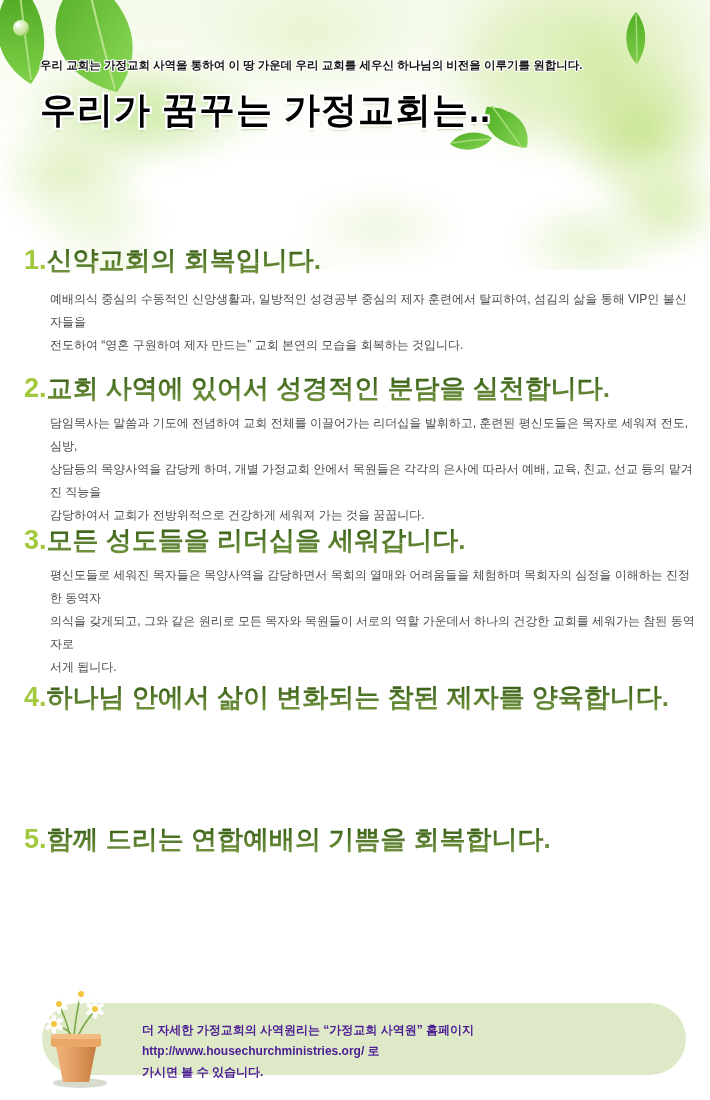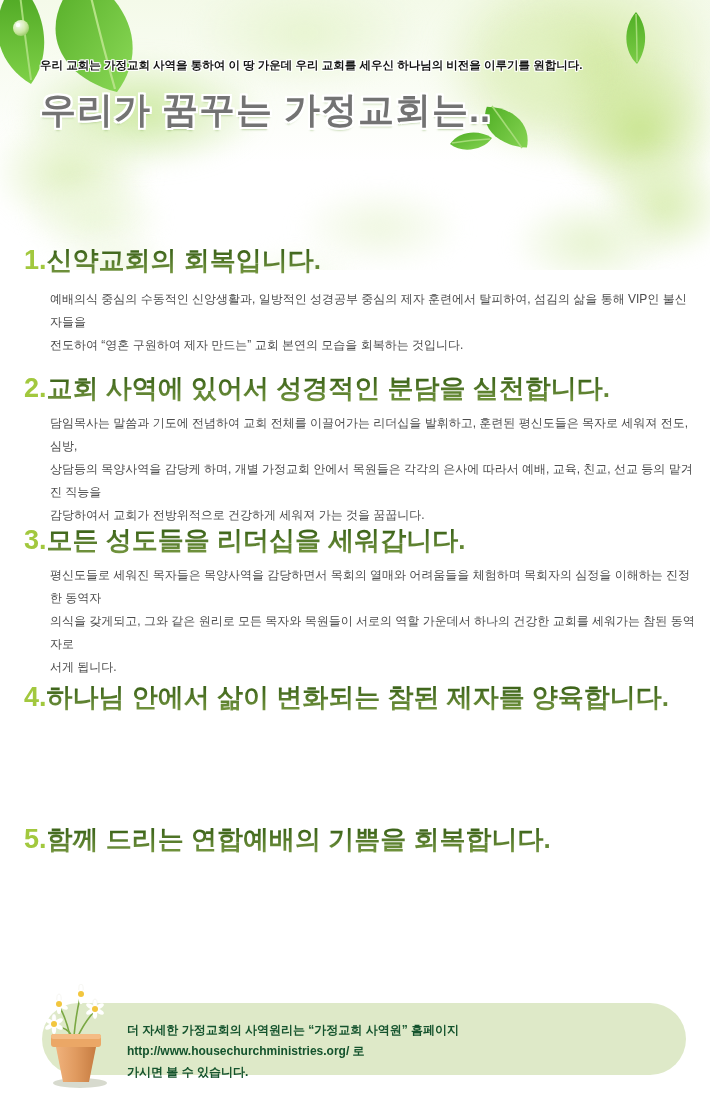--- a/index.html
+++ b/index.html
@@ -27,21 +27,21 @@
   .b12{left:230px; top:245px; width:130px; height:65px;  background:radial-gradient(closest-side,#f4fae9,rgba(244,250,233,0)); filter:blur(8px);}
   .leaf-svg{position:absolute;}
   .tagline{
     position:absolute; left:40px; top:58px; width:600px;
     font-size:11.5px; font-weight:bold; color:#141414; letter-spacing:0px;
     text-shadow:-1px 0 0 #fff,1px 0 0 #fff,0 -1px 0 #fff,0 1px 0 #fff,
                 -1px -1px 0 #fff,1px 1px 0 #fff,-1px 1px 0 #fff,1px -1px 0 #fff;
   }
   .main-title{
     position:absolute; left:40px; top:86px;
-    font-size:36px; font-weight:800; letter-spacing:1px; color:#737373;
+    font-size:36px; font-weight:800; letter-spacing:1px; color:#000000;
     text-shadow:-2px 0 0 #fff,2px 0 0 #fff,0 -2px 0 #fff,0 2px 0 #fff,
                 -2px -2px 0 #fff,2px 2px 0 #fff,-2px 2px 0 #fff,2px -2px 0 #fff,
                 0 3px 2px rgba(130,170,90,.45);
   }
   
   .sec-head{position:absolute; left:24px; white-space:nowrap;}
   .sec-num{font-size:27px; font-weight:bold; color:#a2c83e; letter-spacing:0;}
   .sec-title{font-size:26px; font-weight:bold; color:#4a6f21; }
   @supports (-webkit-background-clip: text) {
     .sec-title{
@@ -58,22 +58,22 @@
   .h2{top:371px;} .p2{top:412px;}
   .h3{top:523px;} .p3{top:564px;}
   .h4{top:680px;} .p4{top:723px;}
   .h5{top:822px;} .p5{top:863px;}
   
   .footer-box{
     position:absolute; left:42px; top:1003px; width:644px; height:72px;
     background:#dee9c8; border-radius:36px;
   }
   .footer-note{
-    position:absolute; left:127px; top:1020px; width:540px;
-    font-size:12px; line-height:21px; font-weight:bold; color:#14532d;
+    position:absolute; left:142px; top:1020px; width:540px;
+    font-size:12px; line-height:21px; font-weight:bold; color:#4c1d95;
     white-space:pre-line;
   }
   .pot-svg{position:absolute; left:36px; top:984px;}
 </style>
 </head>
 <body>
 
 <div class="page">
 
   <div class="header">

